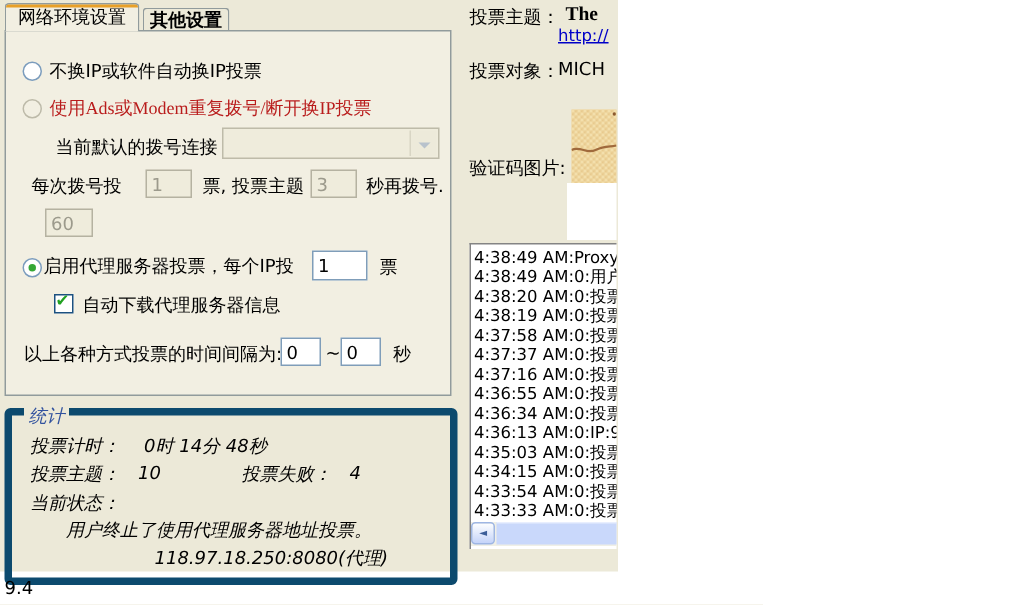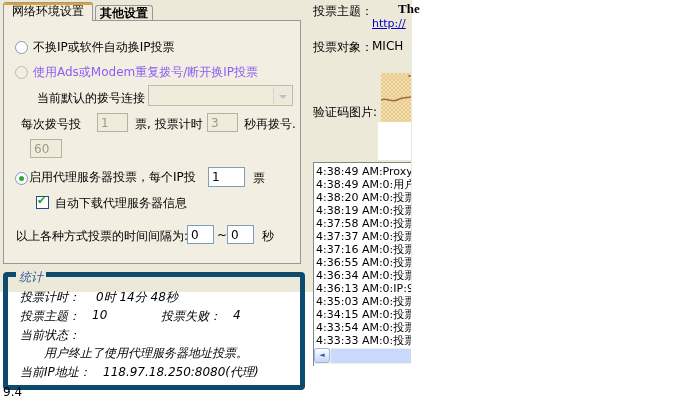--- a/index.html
+++ b/index.html
@@ -1,33 +1,33 @@
 <!DOCTYPE html>
 <html><head>
 <meta charset="utf-8">
 <style>
   html,body{margin:0;padding:0;}
   body{width:683px;height:403px;background:#FFFFFF;position:relative;overflow:hidden;
        font-family:"DejaVu Sans",sans-serif;font-size:12px;color:#000;}
-  .app{position:absolute;left:0;top:0;width:412px;height:292px;background:#ECE9D8;}
+  .app{position:absolute;left:0;top:0;width:412px;height:381px;background:#ECE9D8;}
 
   
   .tab{position:absolute;box-sizing:border-box;text-align:center;cursor:default;}
   .tab-active{left:3px;top:2px;width:90px;height:19px;background:#F2EFE2;
      border:1px solid #919B9C;border-bottom:none;border-radius:3px 3px 0 0;z-index:3;line-height:16px;}
   .tab-active::before{content:"";position:absolute;left:0;right:0;top:0;height:2px;
      background:#E8A028;border-radius:3px 3px 0 0;}
   .tab-inactive{left:95px;top:5px;width:58px;height:16px;background:#ECE9D8;
      border:1px solid #919B9C;border-bottom:none;border-radius:3px 3px 0 0;line-height:14px;font-weight:bold;}
   .tab-page{position:absolute;left:3px;top:20px;width:296px;height:242px;box-sizing:content-box;
      border:1px solid #919B9C;background:#F2EFE2;z-index:1;}
 
   
   .lbl{position:absolute;white-space:nowrap;}
-  .dim{color:#8b5cf6;}
+  .dim{color:#b91c1c;font-family:Liberation Serif, serif;}
   .radio{position:absolute;width:11px;height:11px;border:1px solid #7B9CBD;border-radius:50%;
      background:#fff;}
   .radio.dis{border-color:#BDBAA9;background:#F2EFE2;}
   .radio .dot{display:none;}
   .radio.sel .dot{display:block;position:absolute;left:3px;top:3px;width:5px;height:5px;
      border-radius:50%;background:#35A735;}
   .checkbox{position:absolute;width:11px;height:11px;border:1px solid #1C5180;background:#fff;}
   .checkbox .check{position:absolute;left:0px;top:-3px;font-size:11px;color:#21A121;line-height:13px;}
   .txt{position:absolute;box-sizing:border-box;height:19px;border:1px solid #7F9DB9;background:#fff;
      font-family:"DejaVu Sans",sans-serif;font-size:12px;color:#000;padding:1px 3px;}
@@ -95,21 +95,21 @@
     <span class="lbl" style="left:33px;top:69px;">当前默认的拨号连接：</span>
     <div class="combo" style="left:144px;top:64px;width:145px;">
       <span></span>
       <div class="combo-btn">
         <span class="combo-chev"></span>
       </div>
     </div>
 
     <span class="lbl" style="left:17px;top:95px;text-align:center;">每次拨号投</span>
     <input class="txt dis" style="left: 93px; top: 92px; width: 31px;" readonly="" value="1">
-    <span class="lbl" style="left:131px;top:95px;">票, 投票计时</span>
+    <span class="lbl" style="left:131px;top:95px;">票, 投票主题</span>
     <input class="txt dis" style="left: 203px; top: 92px; width: 31px;" readonly="" value="3">
     <span class="lbl" style="left:240px;top:95px;">秒再拨号.</span>
 
     <input class="txt dis" style="left: 26px; top: 118px; width: 32px;" readonly="" value="60">
 
     <span class="radio sel" style="left:11px;top:151px;">
         <span class="dot"></span>
       </span>
     <span class="lbl" style="left:25px;top:148px;">启用代理服务器投票，每个IP投</span>
     <input class="txt" style="left: 204px; top: 146px; width: 37px; height: 20px;" value="1">
@@ -130,28 +130,27 @@
   <div class="stats-box">
     <span class="stats-title">统计</span>
     <span class="lbl" style="left:12px;top:12px;">投票计时：</span>
     <span class="lbl" style="left:88px;top:12px;">0时 14分 48秒</span>
     <span class="lbl" style="left:12px;top:31px;">投票主题：</span>
     <span class="lbl" style="left:84px;top:31px;">10</span>
     <span class="lbl" style="left:153px;top:31px;">投票失败：</span>
     <span class="lbl" style="left:225px;top:31px;">4</span>
     <span class="lbl" style="left:12px;top:50px;">当前状态：</span>
     <span class="lbl" style="left:36px;top:68px;">用户终止了使用代理服务器地址投票。</span>
-    <span class="lbl" style="left:12px;top:87px;">当前IP地址：</span>
     <span class="lbl" style="left:95px;top:87px;">118.97.18.250:8080(代理)</span>
   </div>
 
   <div class="version">9.4</div>
 
   <span class="r-lbl" style="left:313px;top:3px;">投票主题：</span>
-  <span class="topic-val" style="left:398px;top:1px;">The</span>
+  <span class="topic-val" style="left:377px;top:1px;">The</span>
   <span class="topic-link" style="left:372px;top:17px;">http://</span>
   <span class="r-lbl" style="left:313px;top:39px;">投票对象：</span>
   <span class="target-val" style="left:372px;top:39px;">MICH</span>
   <span class="r-lbl" style="left:313px;top:104px;">验证码图片:</span>
 
   <div class="captcha">
     <svg width="30" height="49" viewBox="0 0 30 49">
       <path d="M0 27 C 6 24, 10 30, 16 27 S 26 25, 30 24" stroke="#A06A3C" stroke-width="1.4" fill="none"></path>
       <circle cx="28.5" cy="3" r="1.1" fill="#8C5A30"></circle>
     </svg>

